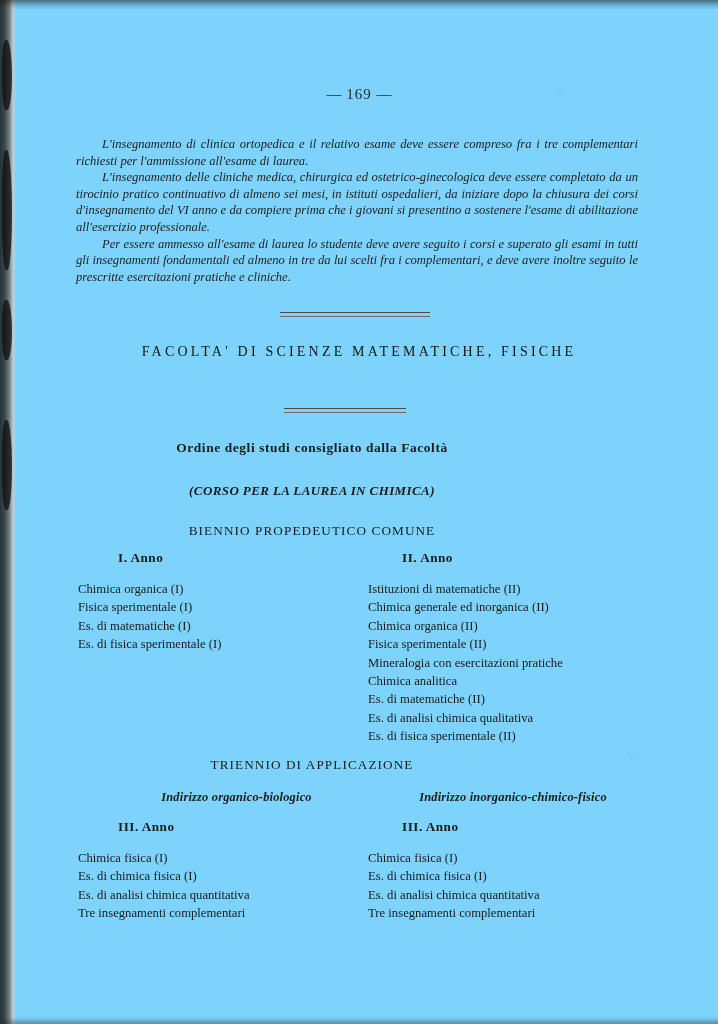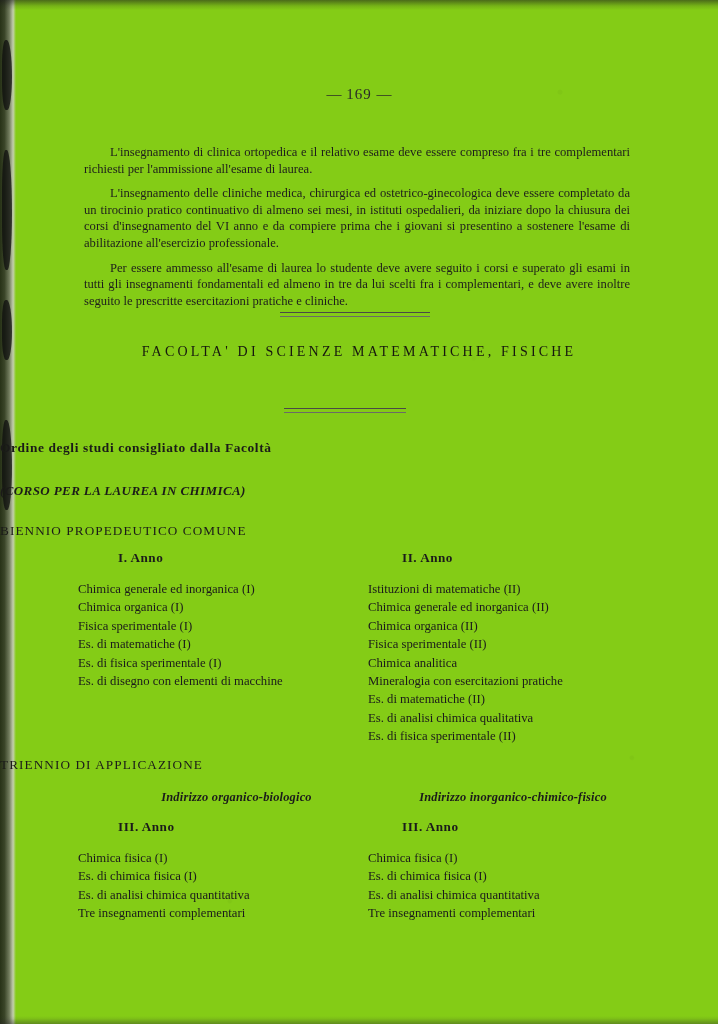--- a/index.html
+++ b/index.html
@@ -13,21 +13,21 @@
     position: relative;
     font-family: "Liberation Serif", serif;
     color: #1b1b1b;
     overflow: hidden;
   }
 
   
   .page {
     position: absolute;
     inset: 0;
-    background: #84cc16;
+    background: #7dd3fc;
   }
   .scan-noise {
     position: absolute;
     inset: 0;
     pointer-events: none;
     background:
       radial-gradient(circle at 12% 22%, rgba(0,0,0,0.035) 0 2px, rgba(0,0,0,0) 3px),
       radial-gradient(circle at 78% 9%, rgba(0,0,0,0.03) 0 2px, rgba(0,0,0,0) 3px),
       radial-gradient(circle at 52% 66%, rgba(0,0,0,0.025) 0 1.5px, rgba(0,0,0,0) 3px),
       radial-gradient(circle at 32% 88%, rgba(0,0,0,0.03) 0 1.5px, rgba(0,0,0,0) 3px),
@@ -90,22 +90,23 @@
     position: absolute;
     left: 76px;
     top: 136px;
     width: 562px;
     font-size: 12.6px;
     line-height: 16.6px;
     text-align: justify;
     color: #1e1e1c;
   }
   .body-block p {
-    margin: 8px;
+    margin: 0;
     text-indent: 26px;
+    font-style: italic;
   }
 
   
   .rule-sm {
     position: absolute;
     height: 3px;
     border-top: 1px solid #4a4a46;
     border-bottom: 1px solid #6b6b66;
   }
   .rule-a { left: 280px; top: 312px; width: 150px; }
@@ -121,20 +122,21 @@
     color: #17170f;
   }
   .faculty-title .line2 {
     display: block;
     margin-top: 12px;
   }
 
   .subhead {
     position: absolute;
     left: 0; width: 624px;
+    text-align: center;
     color: #1b1b19;
   }
   .order-line {
     top: 440px;
     font-size: 13.4px;
     font-weight: bold;
     letter-spacing: 0.6px;
   }
   .course-line {
     top: 483px;
@@ -239,37 +241,35 @@
     <div class="rule-sm rule-b"></div>
 
     <div class="subhead order-line">Ordine degli studi consigliato dalla Facoltà</div>
     <div class="subhead course-line">(CORSO PER LA LAUREA IN CHIMICA)</div>
     <div class="subhead biennio-line">BIENNIO PROPEDEUTICO COMUNE</div>
 
     <div class="cols cols-biennio">
       <div class="col col-left">
         <div class="col-head col-head-left">I. Anno</div>
         <ul class="course-list list-left">
-          <li>Chimica generale ed inorganica (I)</li>
           <li>Chimica organica (I)</li>
           <li>Fisica sperimentale (I)</li>
           <li>Es. di matematiche (I)</li>
           <li>Es. di fisica sperimentale (I)</li>
-          <li>Es. di disegno con elementi di macchine</li>
         </ul>
       </div>
       <div class="col col-right">
         <div class="col-head col-head-right">II. Anno</div>
         <ul class="course-list list-right">
           <li>Istituzioni di matematiche (II)</li>
           <li>Chimica generale ed inorganica (II)</li>
           <li>Chimica organica (II)</li>
           <li>Fisica sperimentale (II)</li>
+          <li>Mineralogia con esercitazioni pratiche</li>
           <li>Chimica analitica</li>
-          <li>Mineralogia con esercitazioni pratiche</li>
           <li>Es. di matematiche (II)</li>
           <li>Es. di analisi chimica qualitativa</li>
           <li>Es. di fisica sperimentale (II)</li>
         </ul>
       </div>
     </div>
 
     <div class="subhead triennio-line">TRIENNIO DI APPLICAZIONE</div>
 
     <div class="cols cols-triennio">

